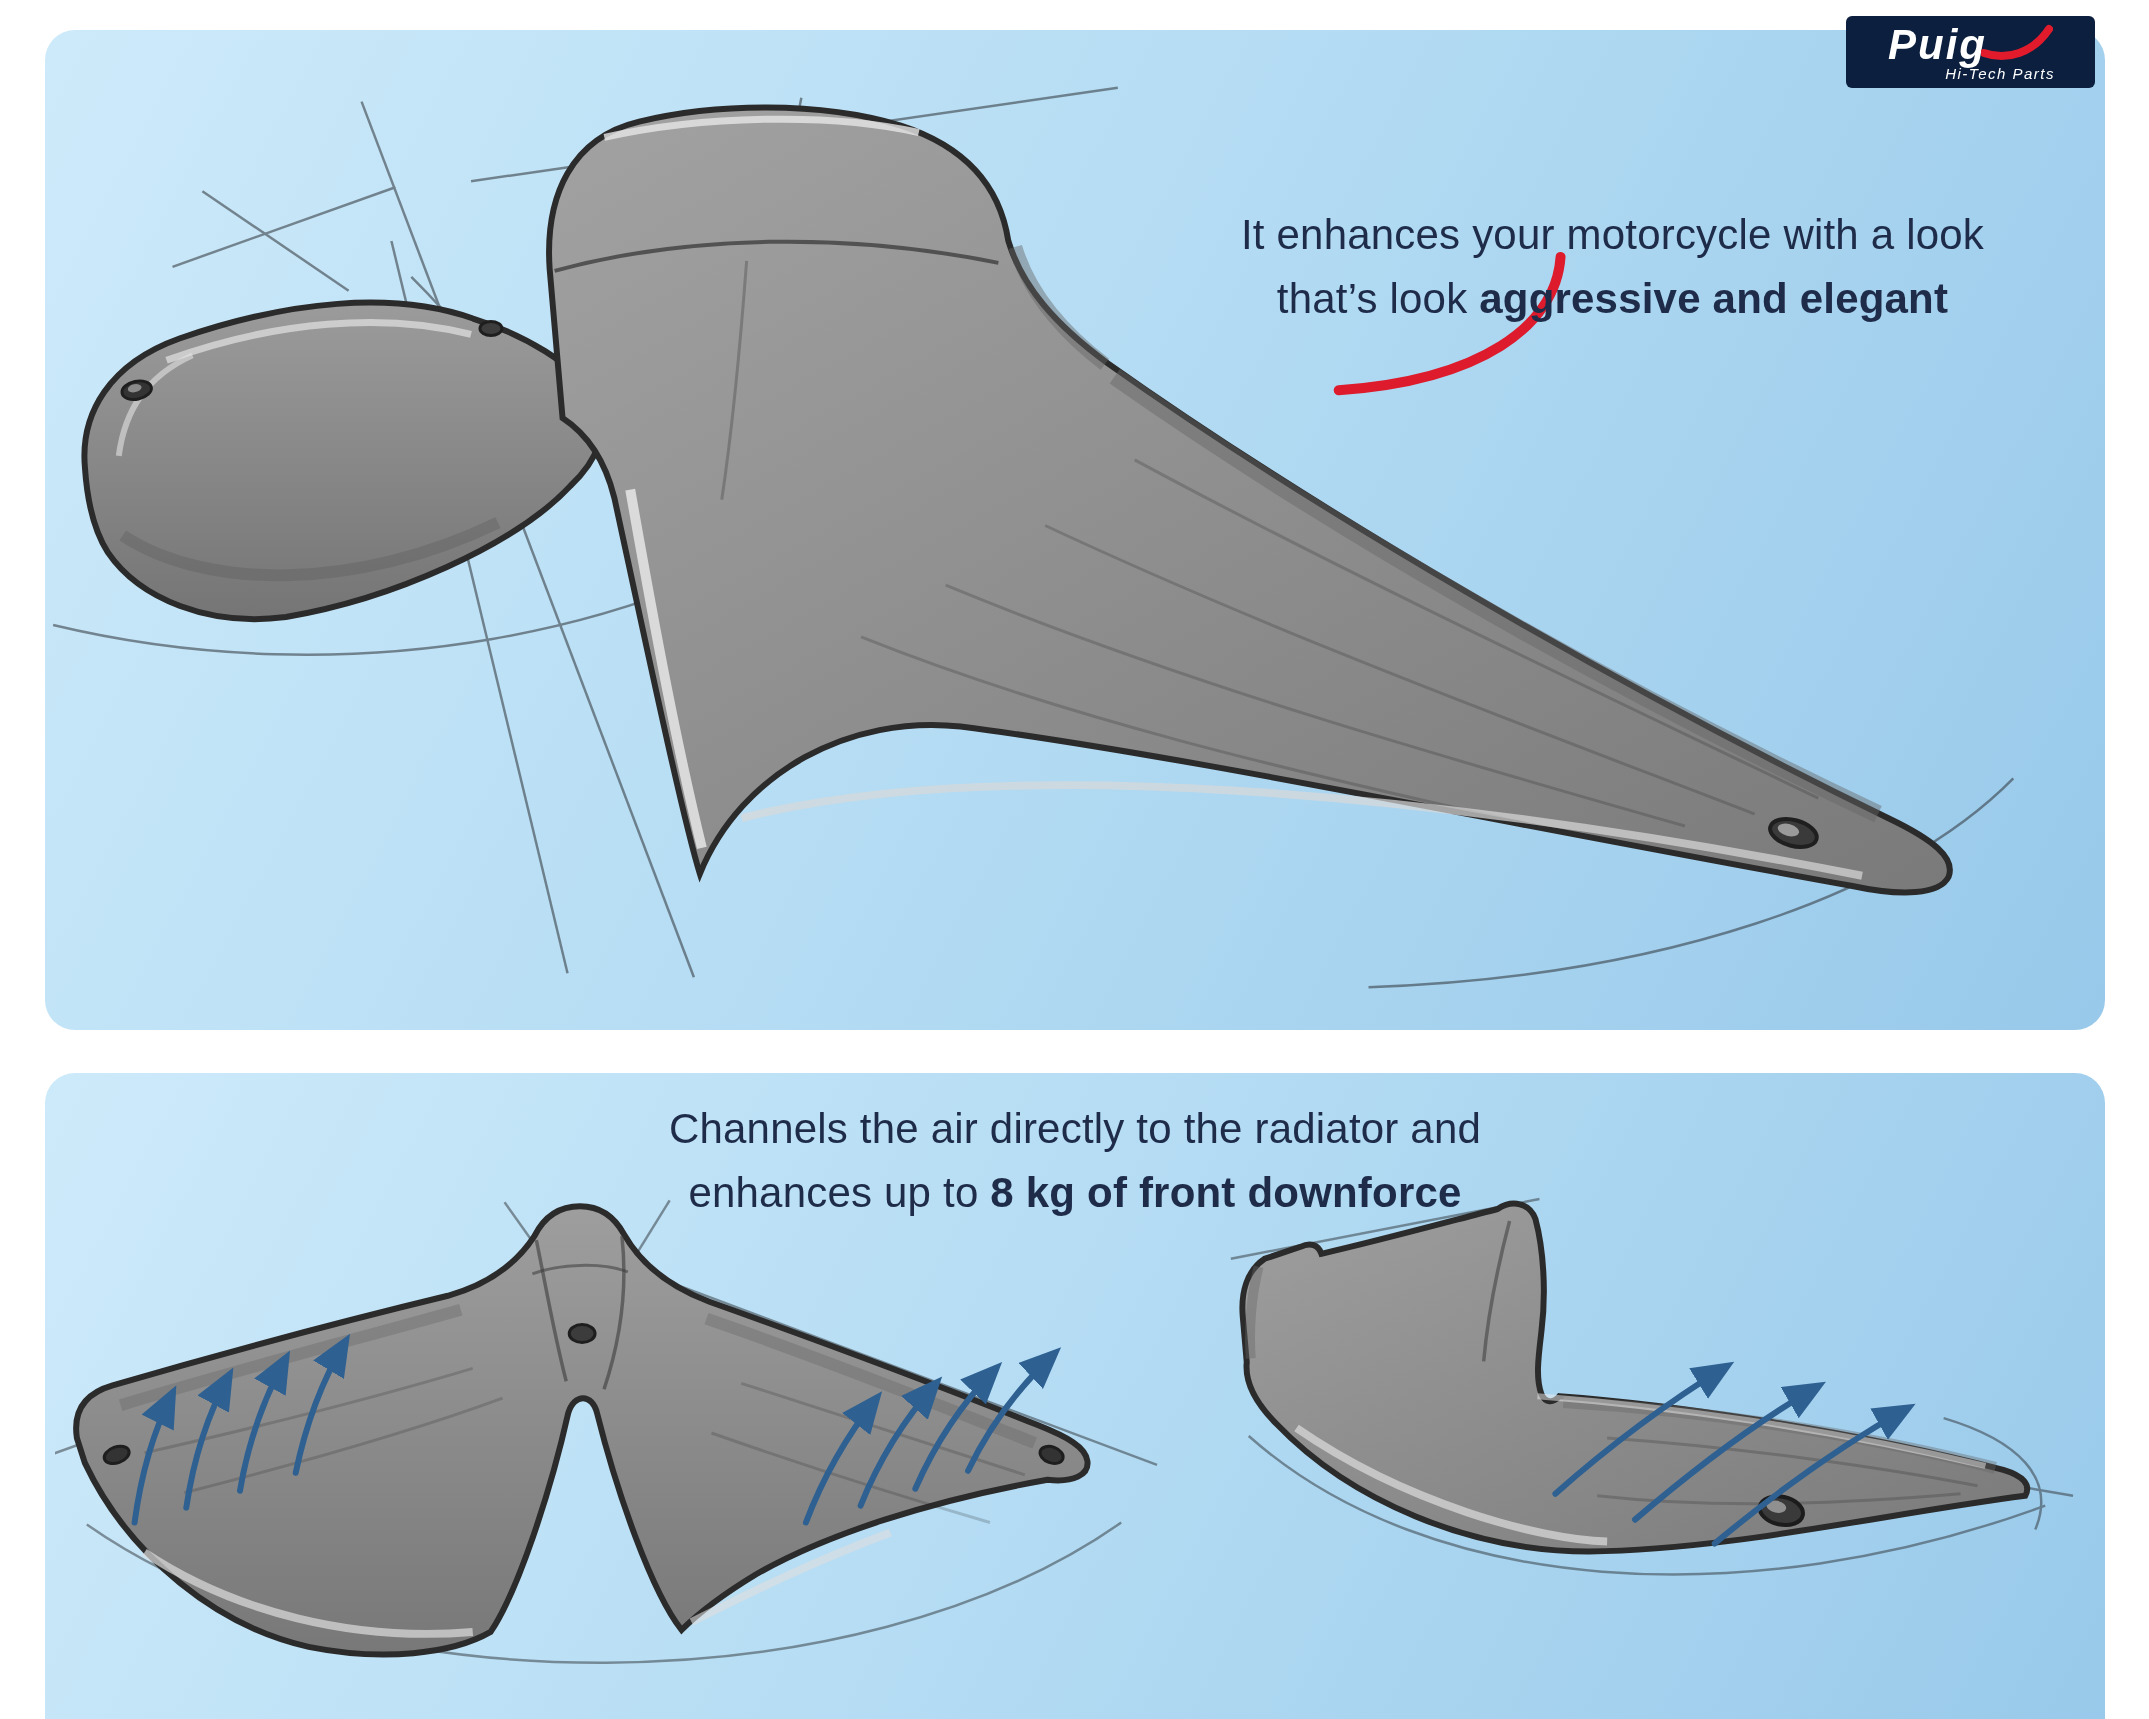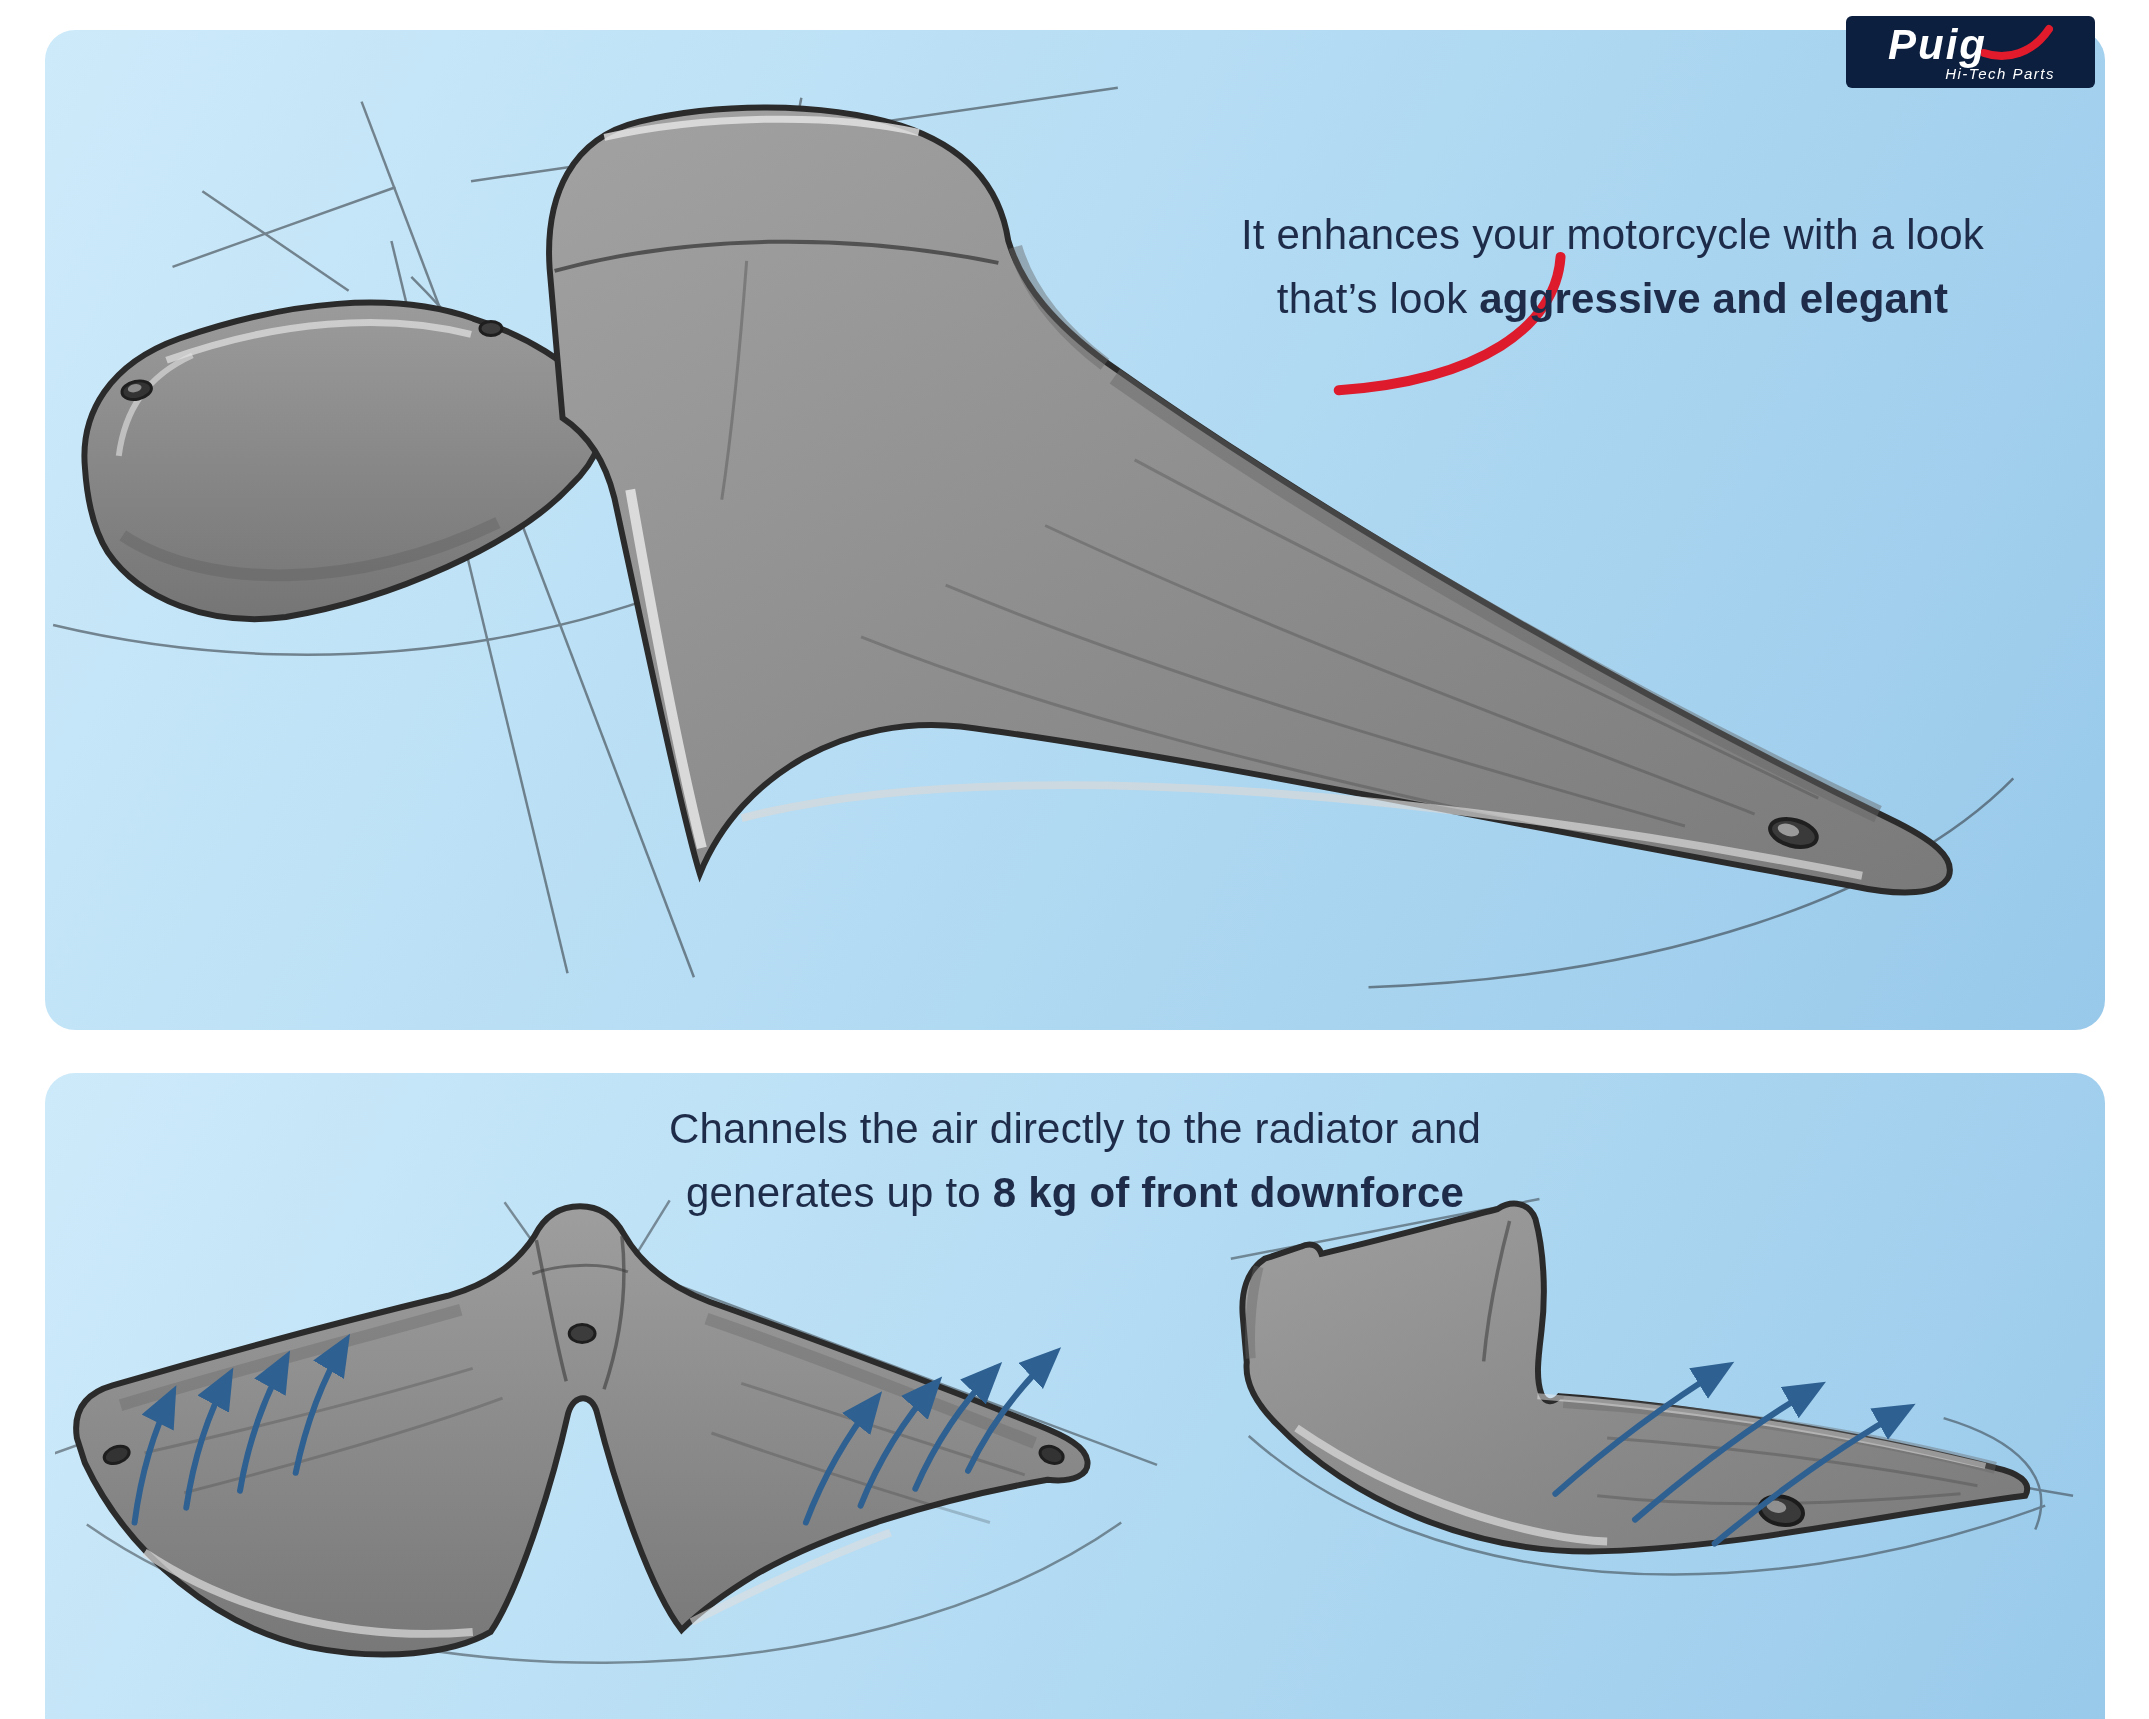--- a/index.html
+++ b/index.html
@@ -167,21 +167,21 @@
         </svg>
       </div>
       <div class="logo-tagline">Hi-Tech Parts</div>
     </div>
   </section>
 
   <section class="panel panel-bottom">
 
     <div class="caption caption-bottom">
       <span>Channels the air directly to the radiator and</span><br>
-      <span>generates up to </span><strong>8 kg of front downforce</strong>
+      <span>enhances up to </span><strong>8 kg of front downforce</strong>
     </div>
 
     <svg class="sketch sketch-front" viewBox="0 0 1110 490" role="img" aria-label="front spoiler front view with airflow arrows">
       <defs>
         <marker id="ah1" markerWidth="9" markerHeight="8" refX="5.5" refY="3" orient="auto">
           <path d="M0,0 L7,3 L0,6 Z" fill="#2e6091"></path>
         </marker>
         <linearGradient id="gFront" x1="0" y1="0" x2="0" y2="1">
           <stop offset="0" stop-color="#9e9e9e"></stop>
           <stop offset="1" stop-color="#787878"></stop>

